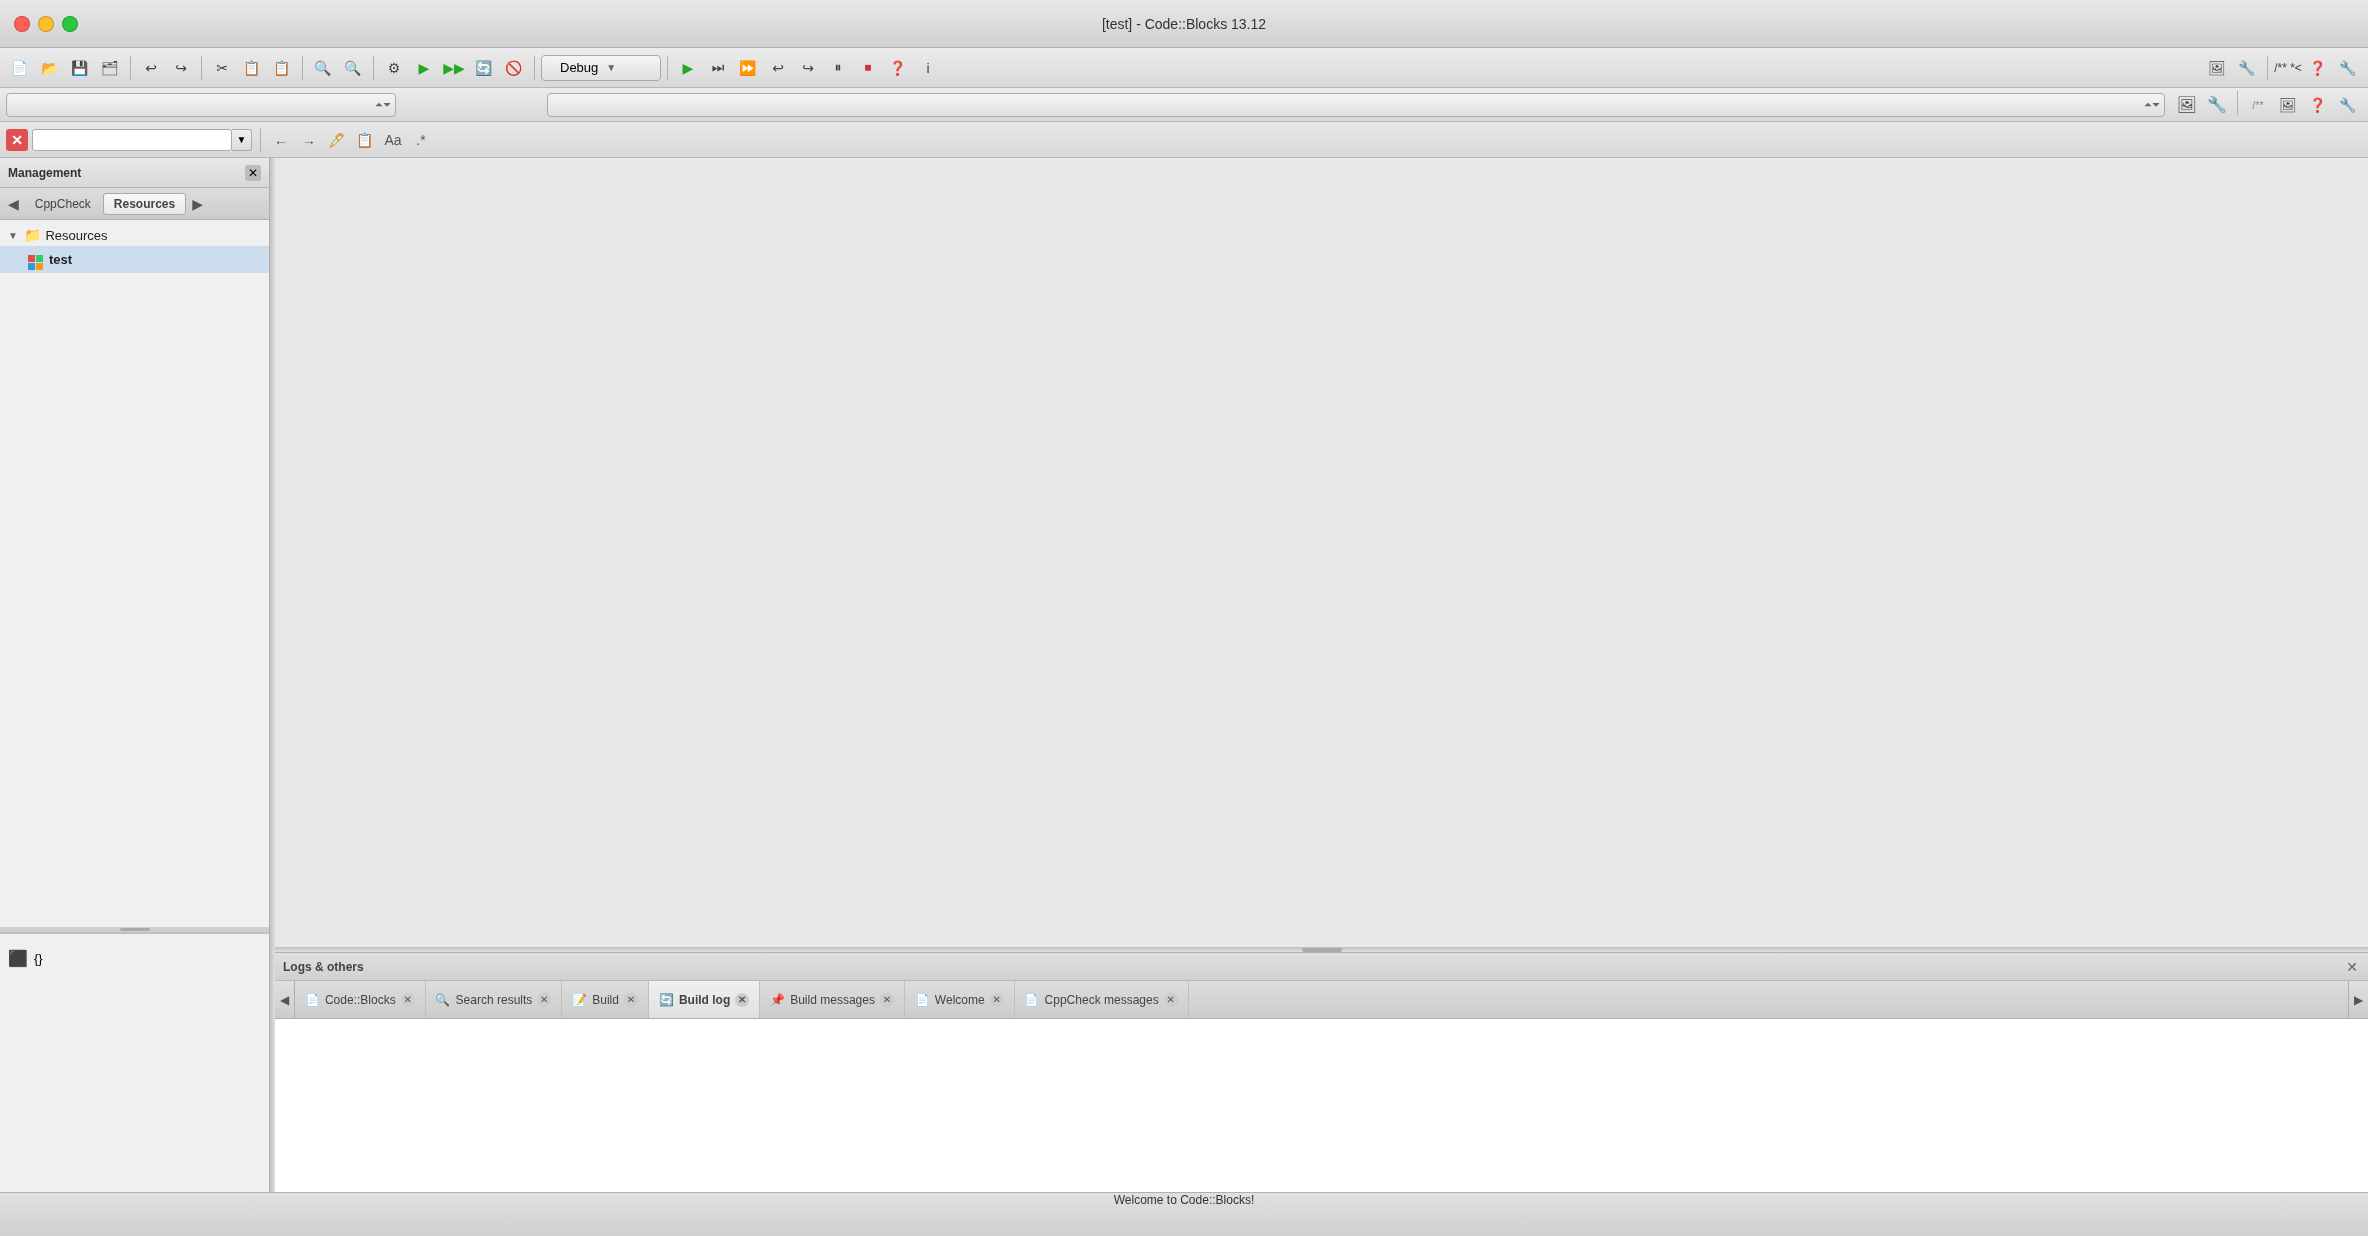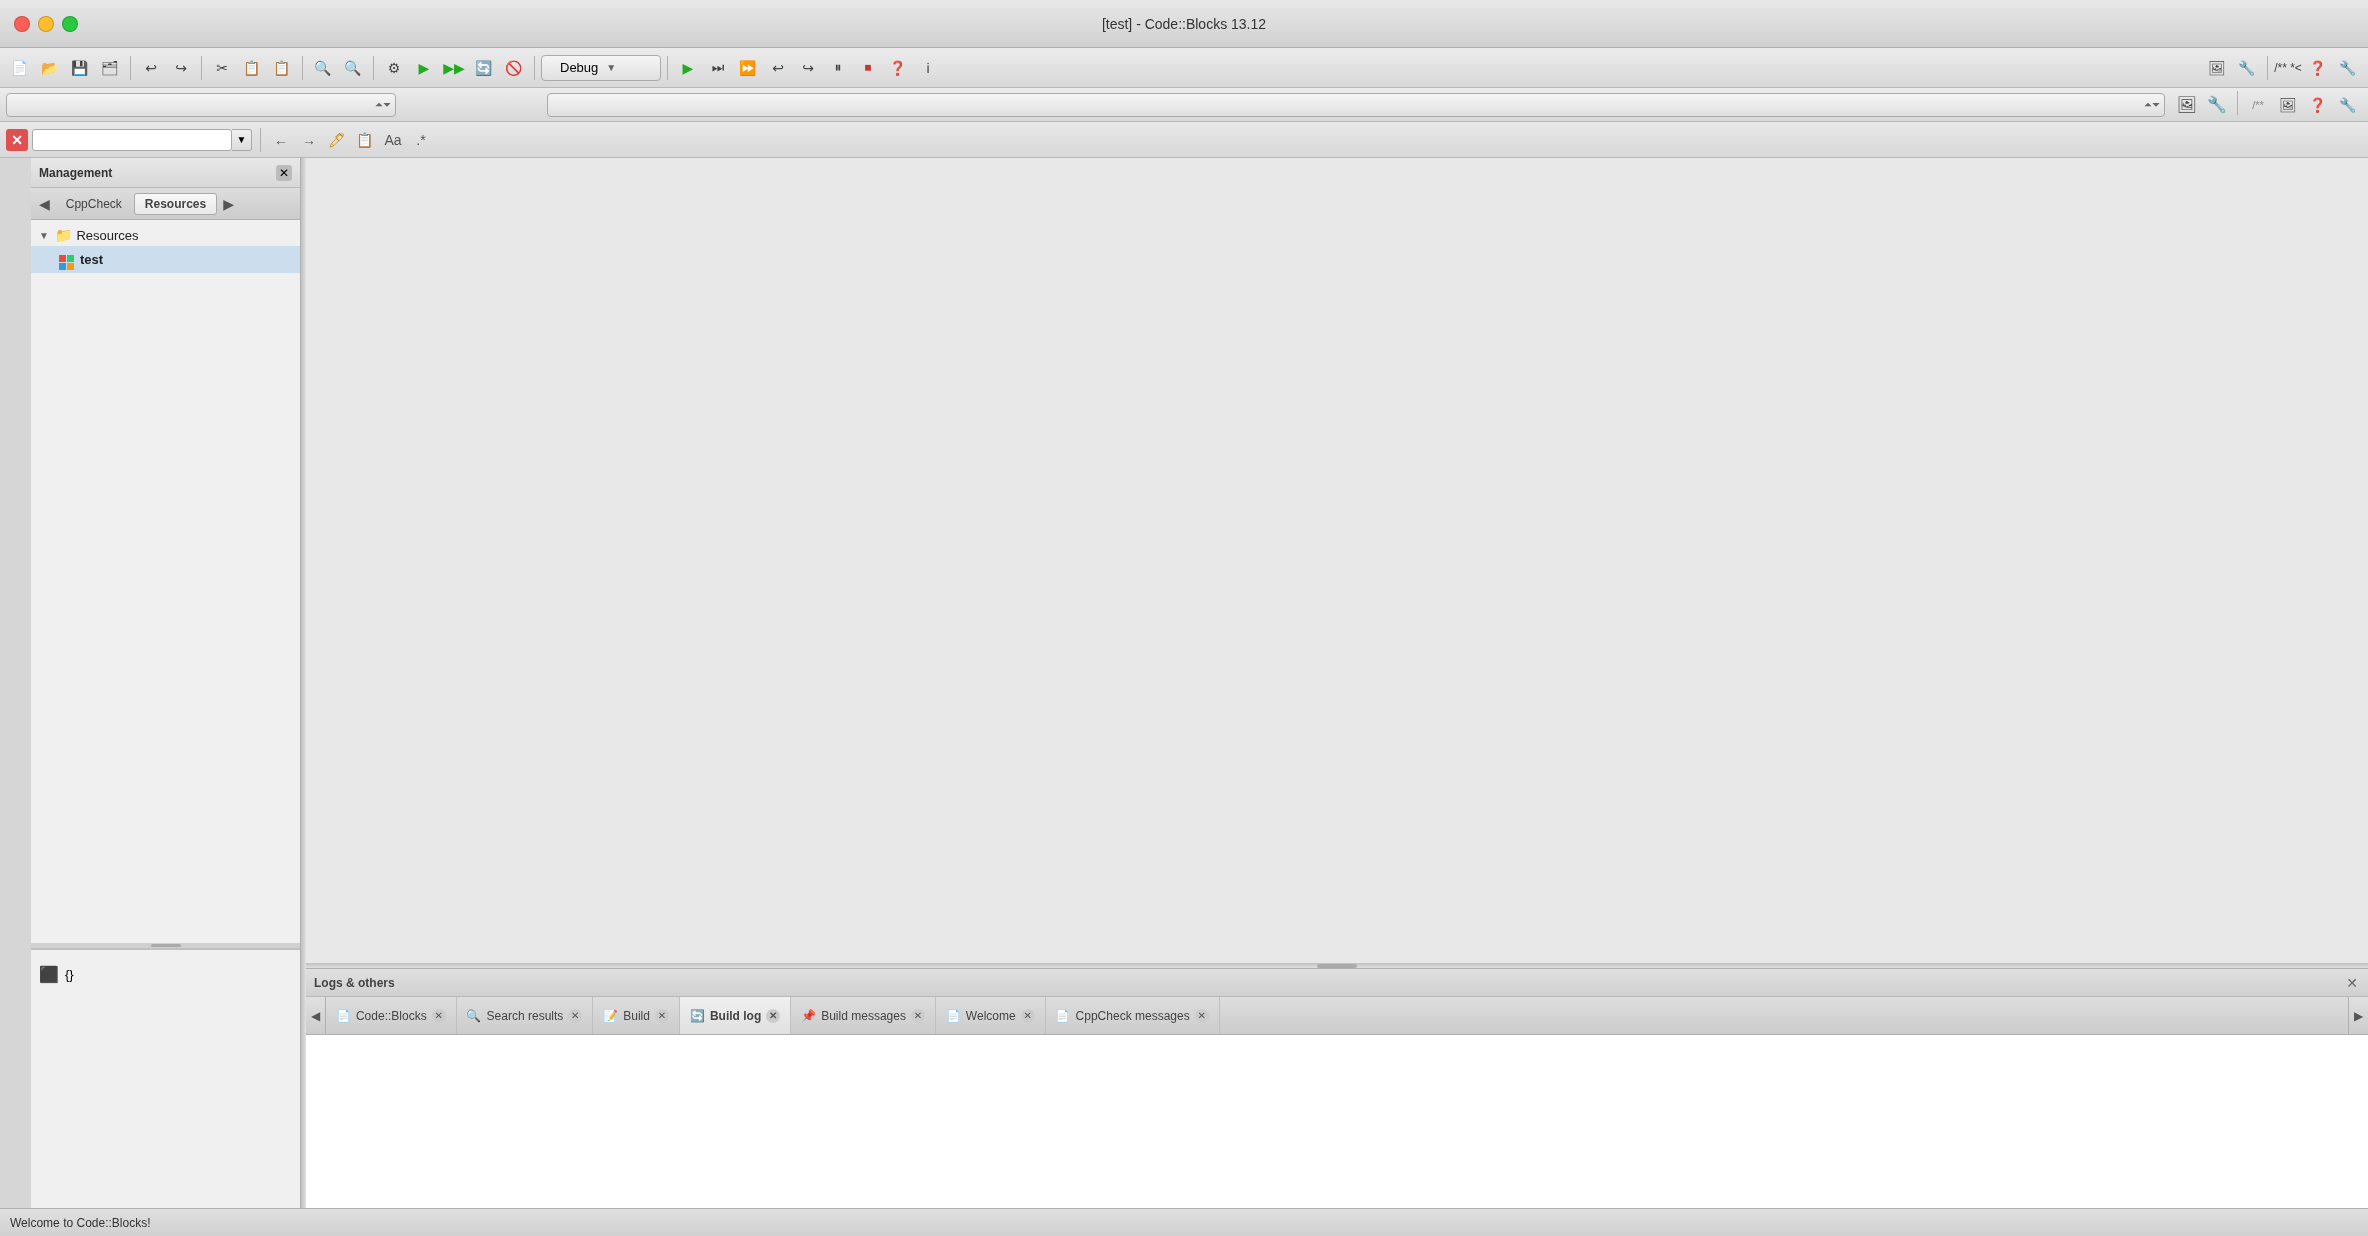--- a/index.html
+++ b/index.html
@@ -144,21 +144,20 @@
       font-size: 14px;
       color: #555;
     }
 
     
     .main-content {
       display: flex;
       flex: 1;
       overflow: hidden;
       min-height: 0;
-      margin-left: 31px;
     }
 
     
     .left-panel {
       width: 270px;
       background: #f0f0f0;
       border-right: 1px solid #b0b0b0;
       display: flex;
       flex-direction: column;
       flex-shrink: 0;
@@ -353,26 +352,27 @@
       flex: 1;
       background: white;
       overflow: auto;
       padding: 4px;
     }
 
     
     .statusbar {
       background: linear-gradient(to bottom, #e0e0e0, #d0d0d0);
       border-top: 1px solid #b0b0b0;
-      height: 28px;
+      height: 44px;
       display: flex;
       align-items: center;
       padding: 0 10px;
       justify-content: space-between;
       flex-shrink: 0;
+      flex-direction: column;
     }
     .status-text { font-size: 12px; color: #333; }
     .status-right { font-size: 12px; color: #333; margin-top: 39px; }
 
     
     .left-sub-panel {
       height: 260px;
       background: #f0f0f0;
       border-top: 1px solid #c0c0c0;
       overflow: auto;

